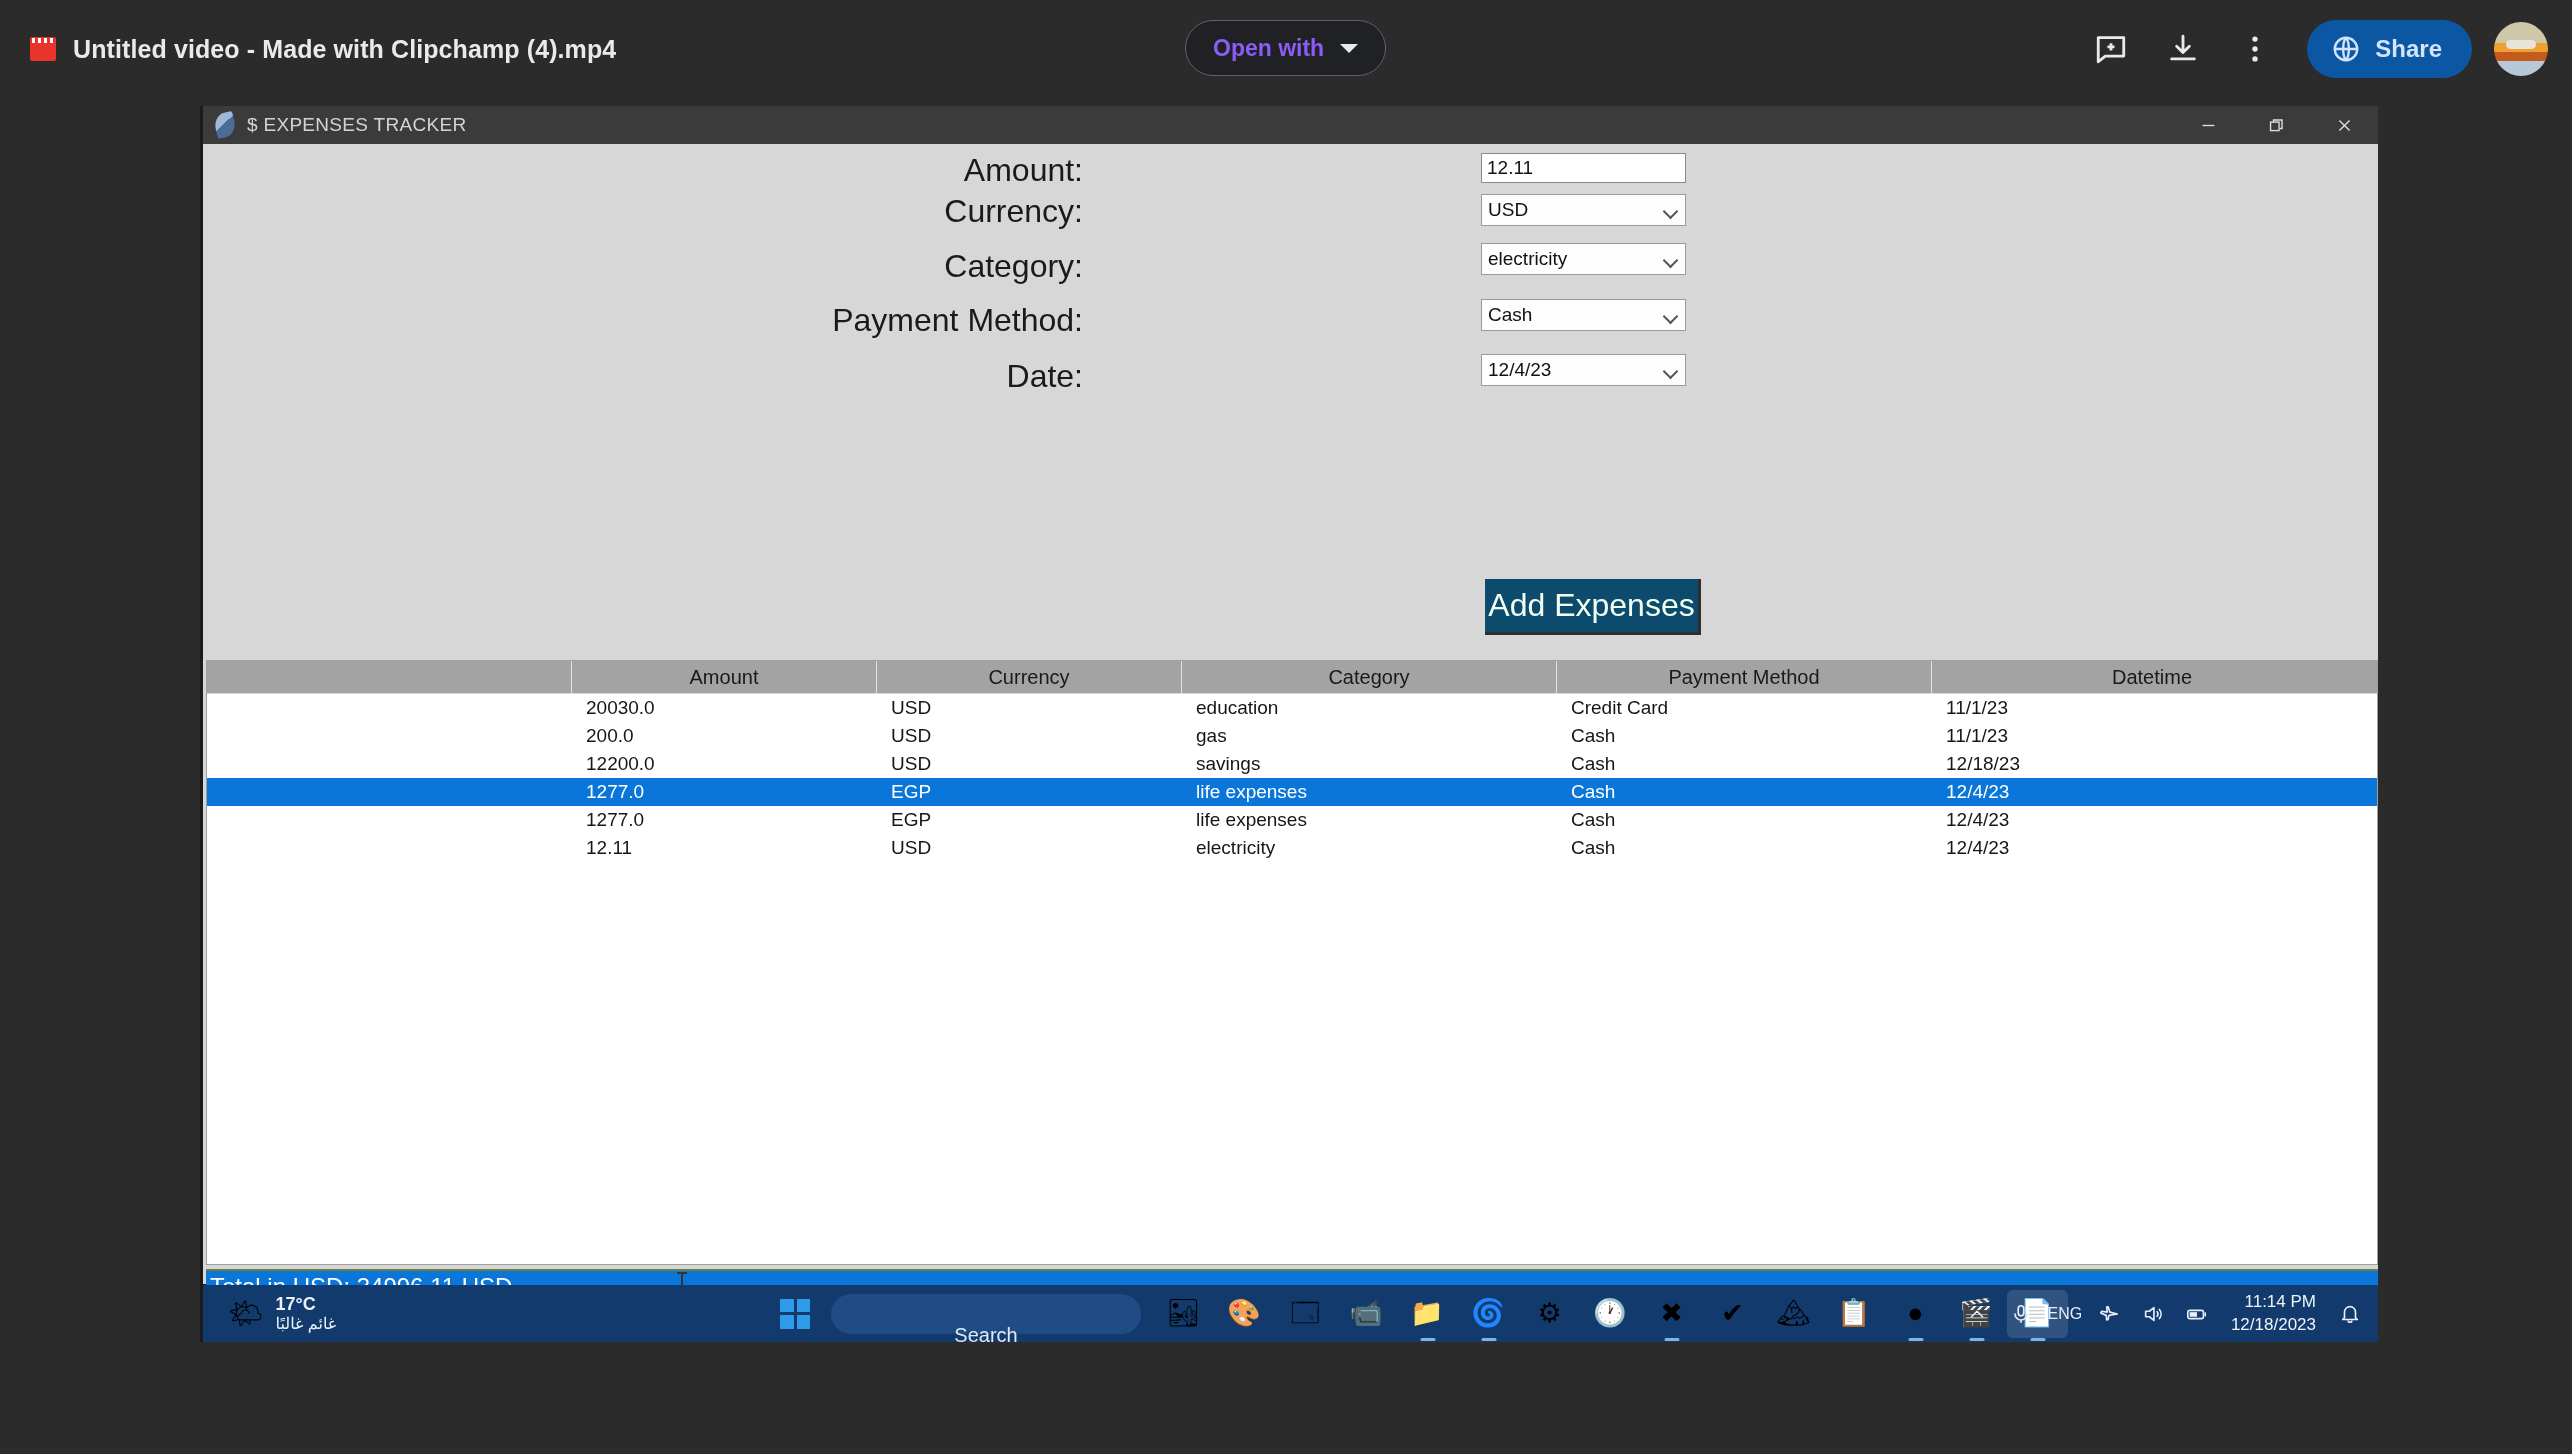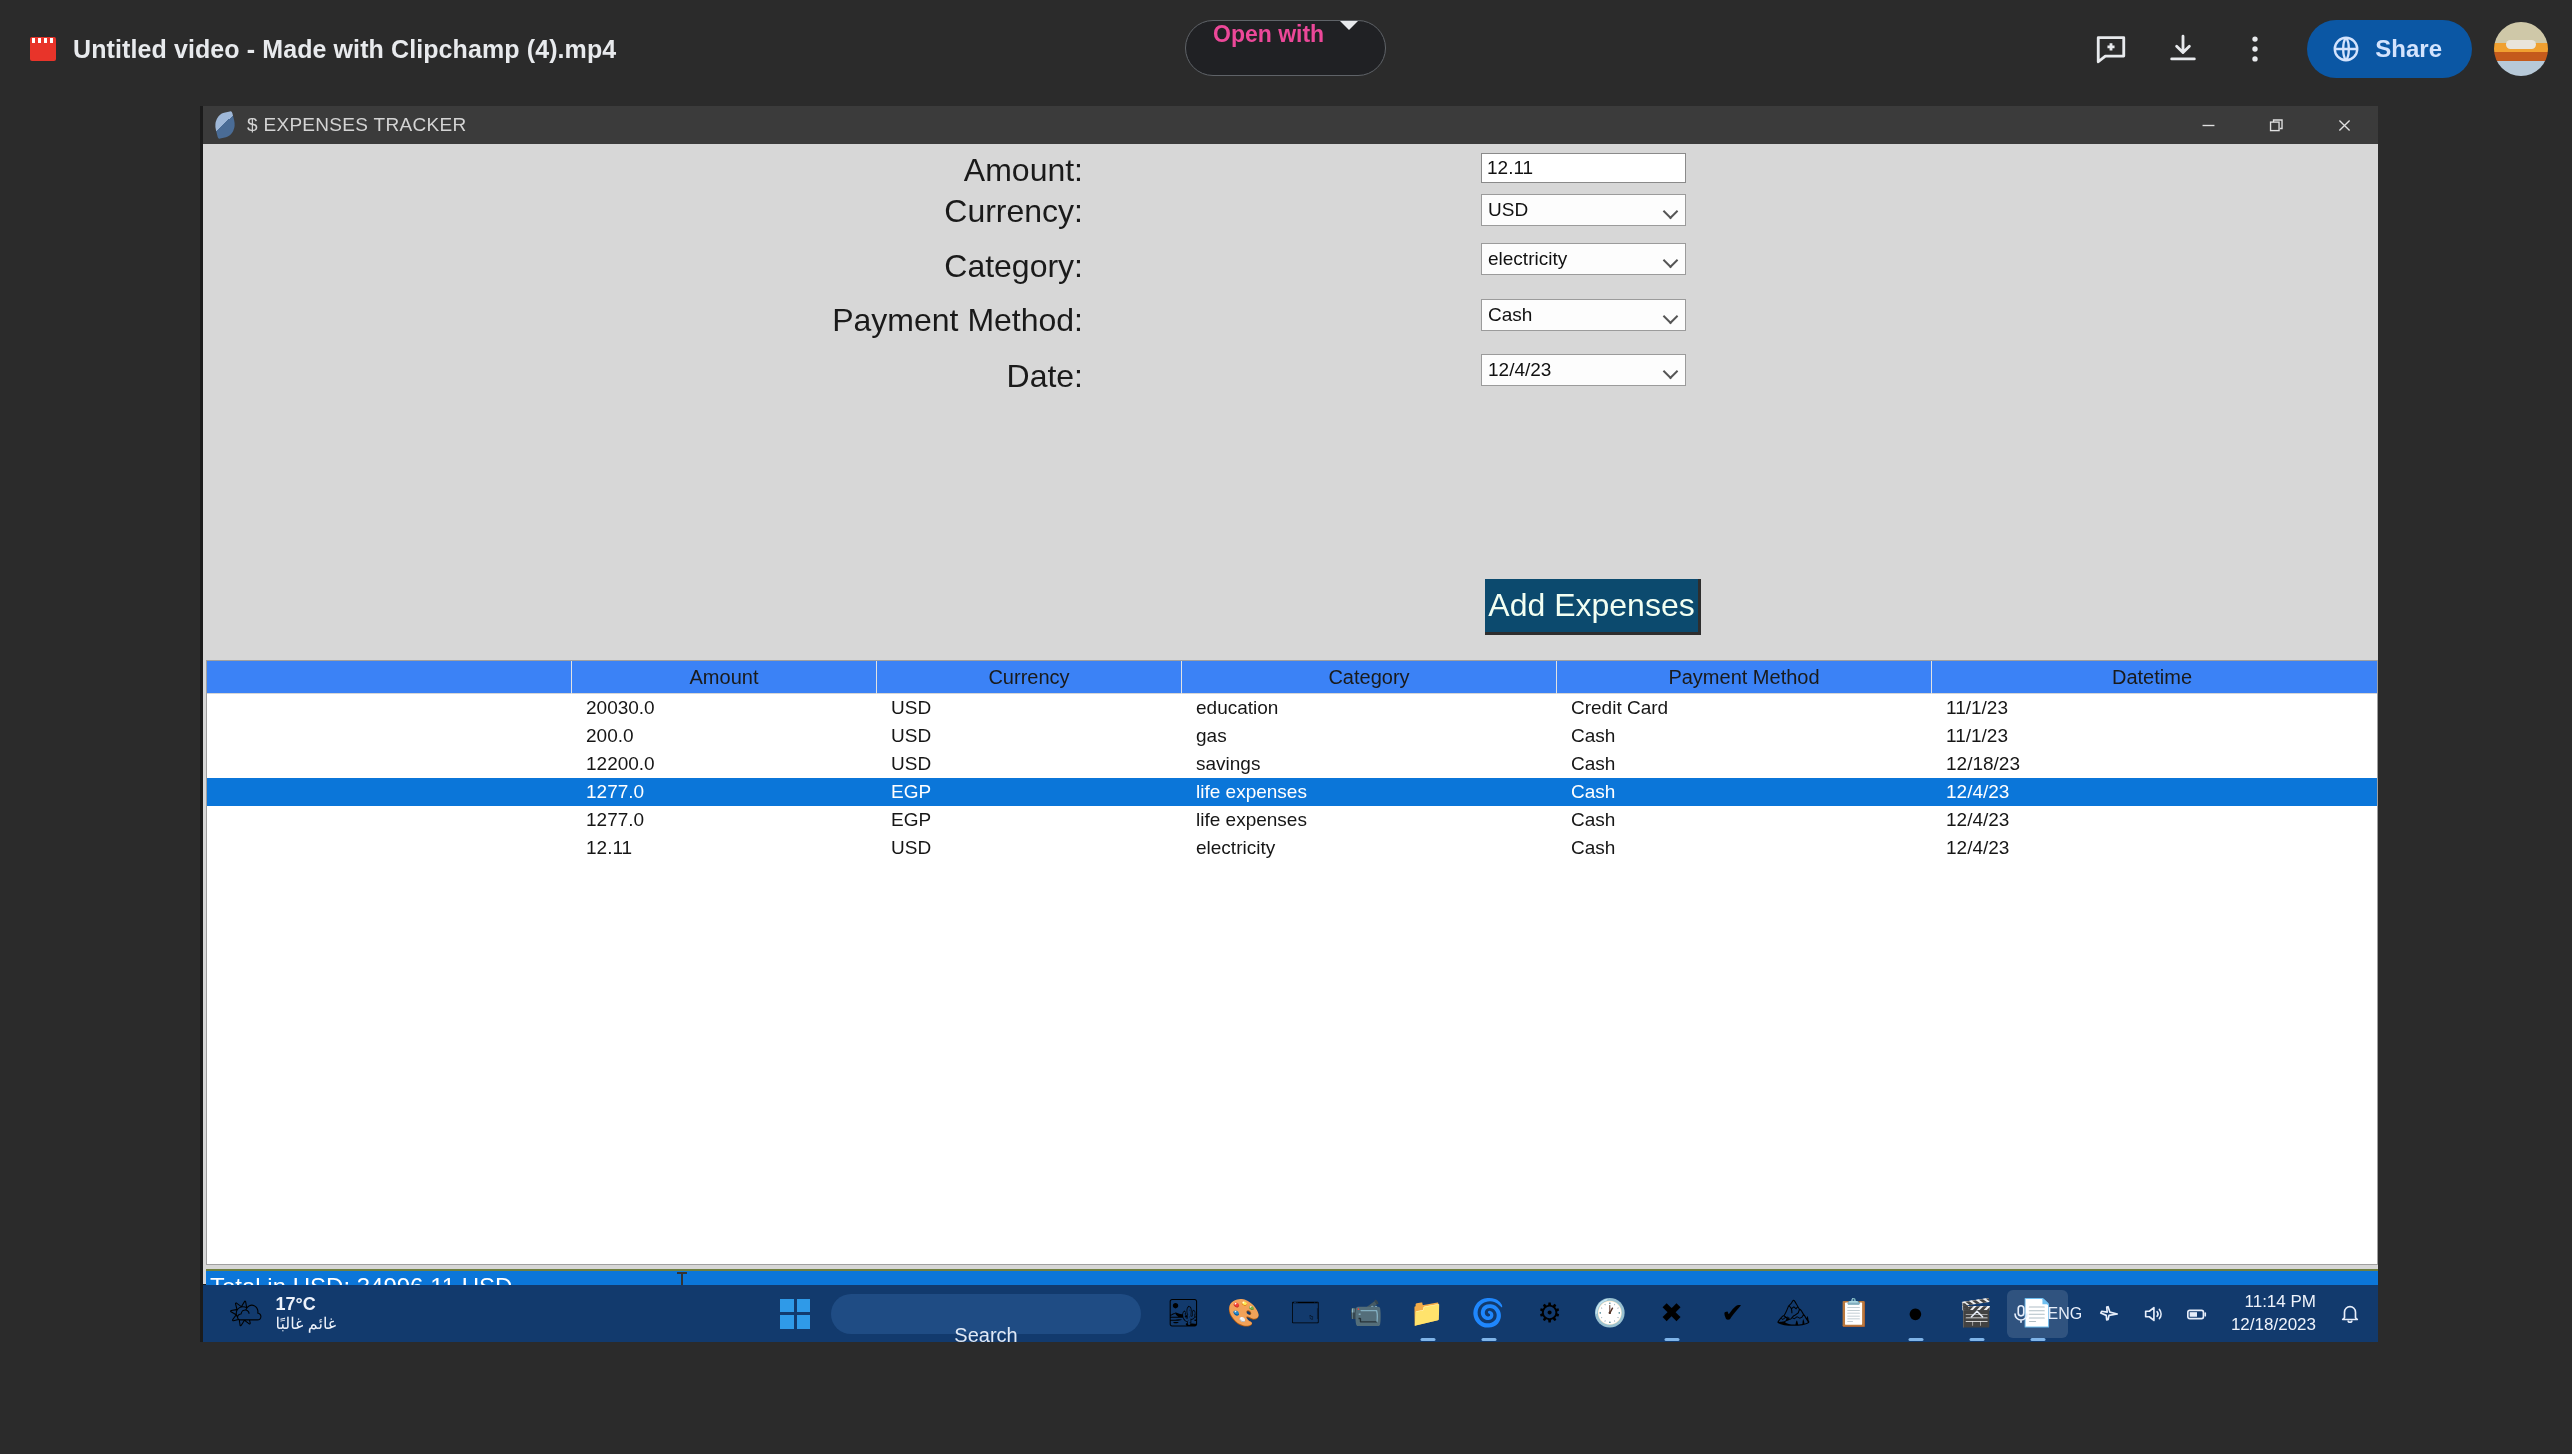--- a/index.html
+++ b/index.html
@@ -32,23 +32,23 @@
     background: repeating-linear-gradient(90deg,#fff 0 3px,transparent 3px 6px);
   }
   .file-title {
     color: #e8eaed; font-size: 25px; font-weight: bold;
     letter-spacing: .1px; white-space: nowrap;
   }
   .open-with-btn {
     position: absolute; left: 1185px; top: 20px;
     height: 56px; padding: 0 27px;
     background: #202124; border: 1px solid #5f6368;
-    border-radius: 28px; color: #ec4899;
+    border-radius: 28px; color: #8b5cf6;
     font-size: 23px; font-weight: bold;
-    display: flex; gap: 16px;
+    display: flex; align-items: center; gap: 16px;
     cursor: pointer;
   }
   .caret-down {
     width: 0; height: 0;
     border-left: 9px solid transparent; border-right: 9px solid transparent;
     border-top: 9px solid #e8eaed;
   }
   .drive-actions {
     position: absolute; right: 24px; top: 0; height: 98px;
     display: flex; align-items: center; gap: 0;
@@ -153,21 +153,21 @@
     font-size: 32px; font-family: "Liberation Sans", sans-serif;
     cursor: pointer;
   }
 
   
   .tree {
     position: absolute; left: 3px; top: 516px;
     width: 2172px; height: 605px;
     background: #fff; border: 1px solid #a0a0a0;
   }
-  .tree-head { display: flex; height: 33px; border-bottom: 1px solid #d6d6d6; background:#3b82f6; }
+  .tree-head { display: flex; height: 33px; border-bottom: 1px solid #d6d6d6; background:#a3a3a3; }
   .th {
     font-size: 20px; color: #1a1a1a; display: flex;
     align-items: center; justify-content: center;
     border-right: 1px solid #e2e2e2; height: 33px;
     cursor: pointer;
   }
   .th:last-child { border-right: none; }
   .tree-body { position: relative; }
   .trow { display: flex; height: 28px; align-items: center; }
   .trow.selected { background: #0b76d9; }

